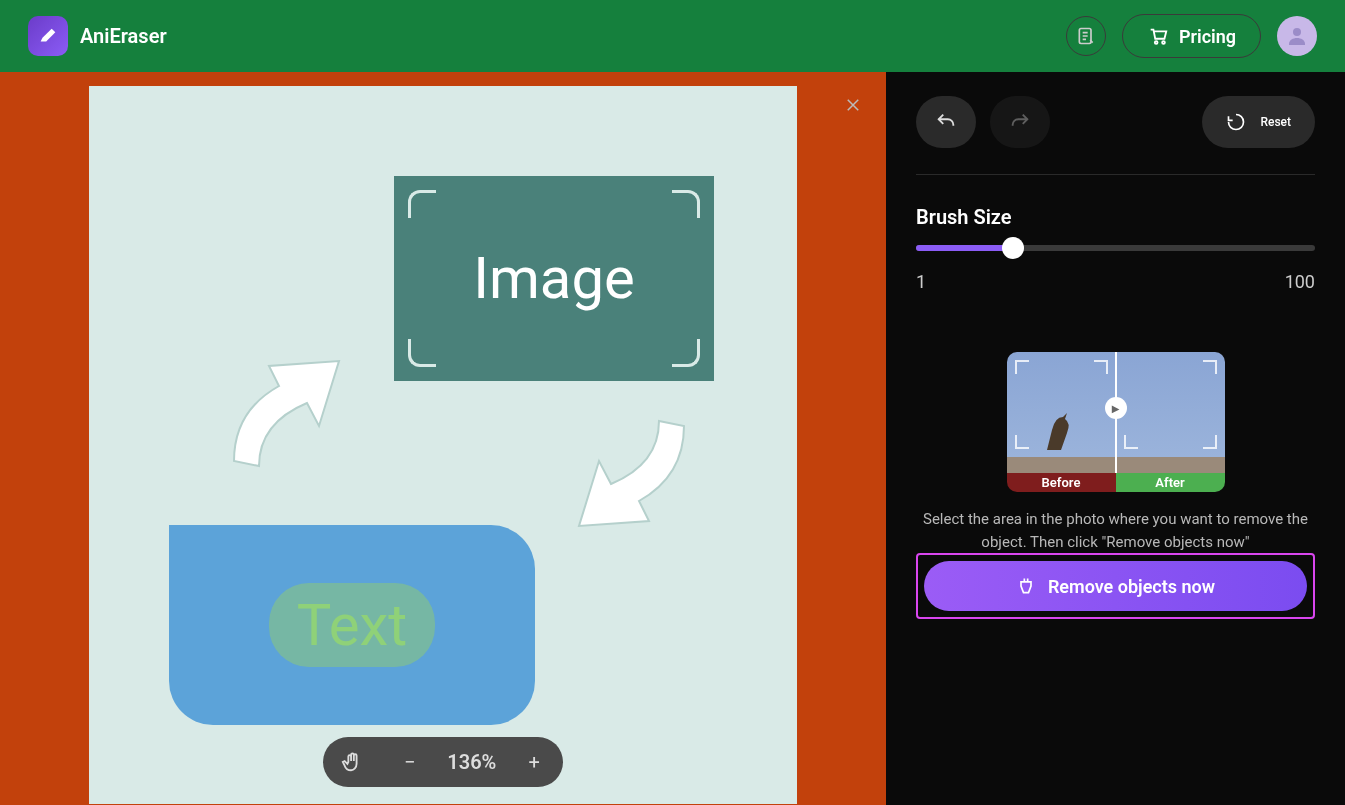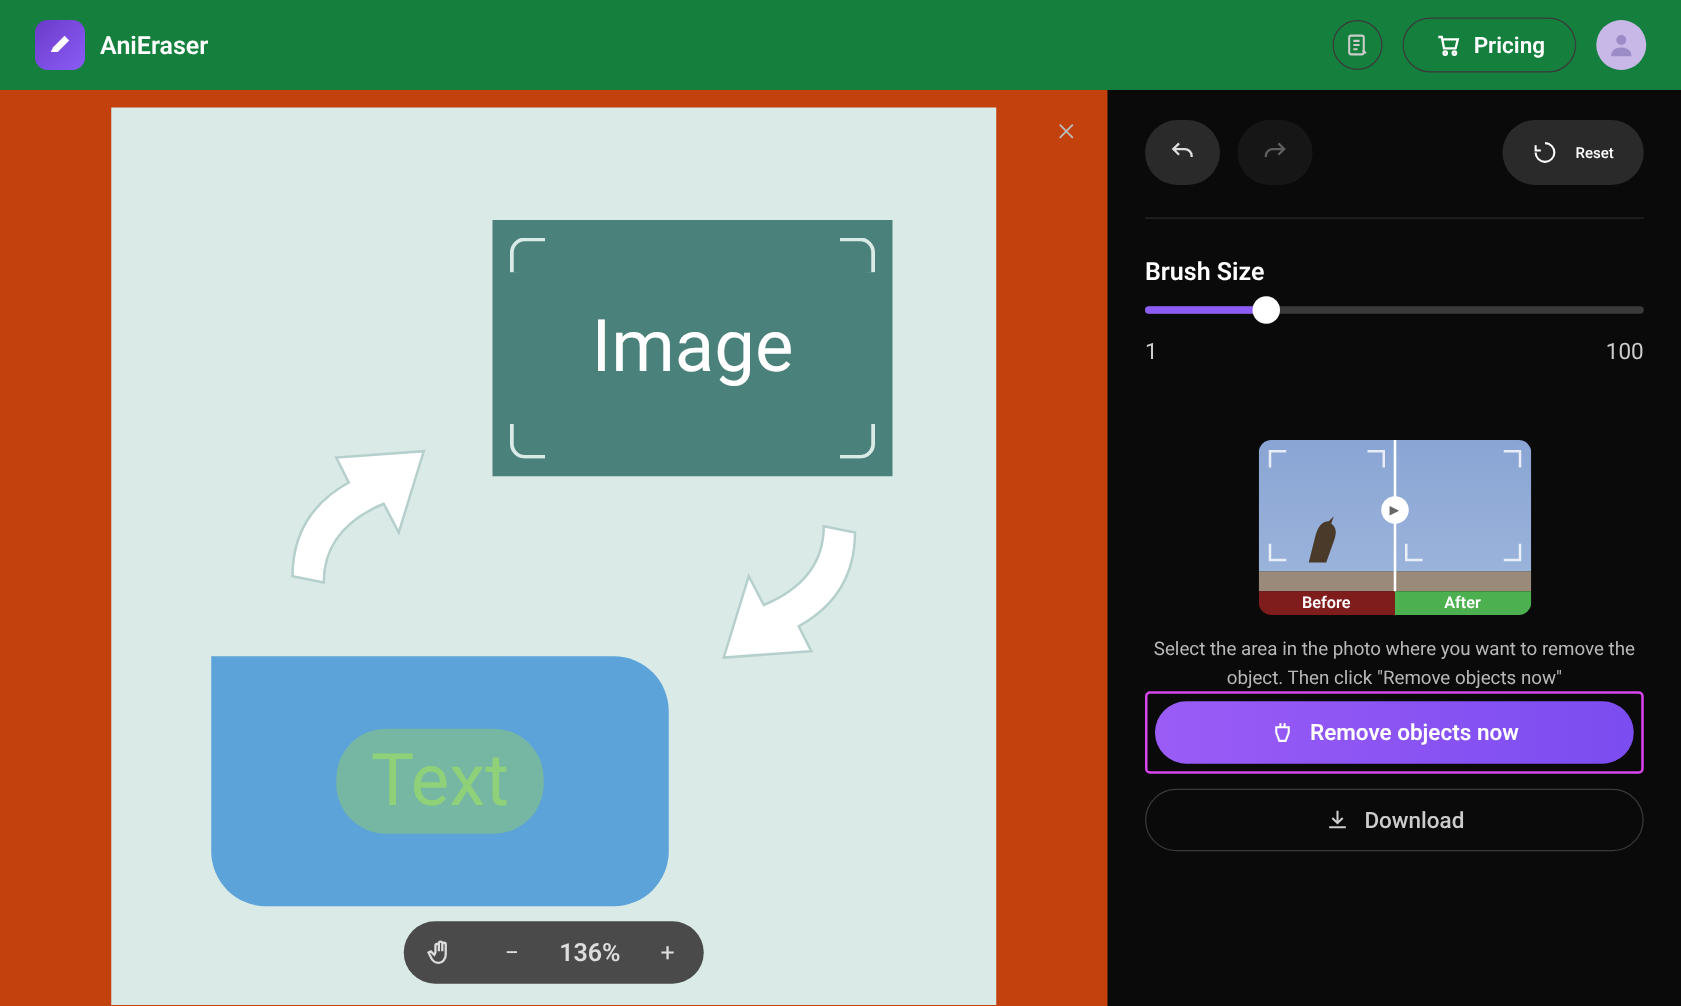--- a/index.html
+++ b/index.html
@@ -345,20 +345,14 @@
 
     <div class="highlight-box">
       <div class="primary-btn">
         <svg width="20" height="20" viewBox="0 0 24 24" fill="none" stroke="#fff" stroke-width="2">
             <path d="M10 3v4M14 3v4M6 7h12v5l-3 8H9l-3-8V7z"></path>
           </svg>
         <span>Remove objects now</span>
       </div>
     </div>
 
-    <div class="secondary-btn">
-      <svg width="20" height="20" viewBox="0 0 24 24" fill="none" stroke="#ccc" stroke-width="2">
-          <path d="M12 3v12m-5-5l5 5 5-5M4 19h16"></path>
-        </svg>
-      <span>Download</span>
-    </div>
   </div>
 </div>
 
 </body></html>

